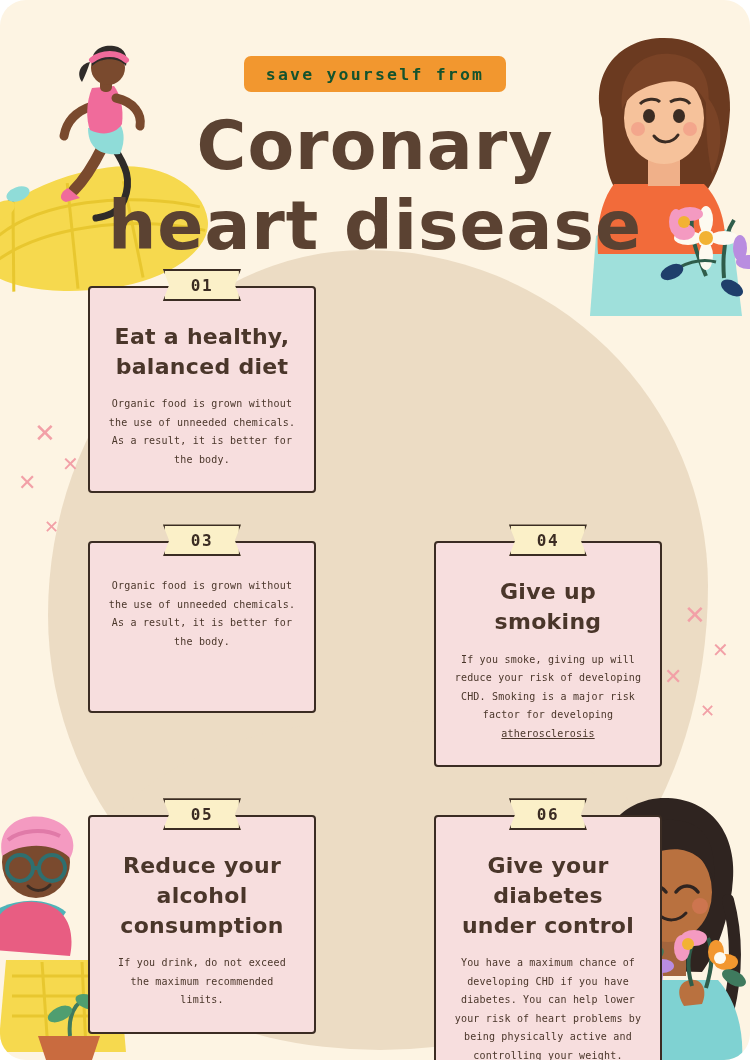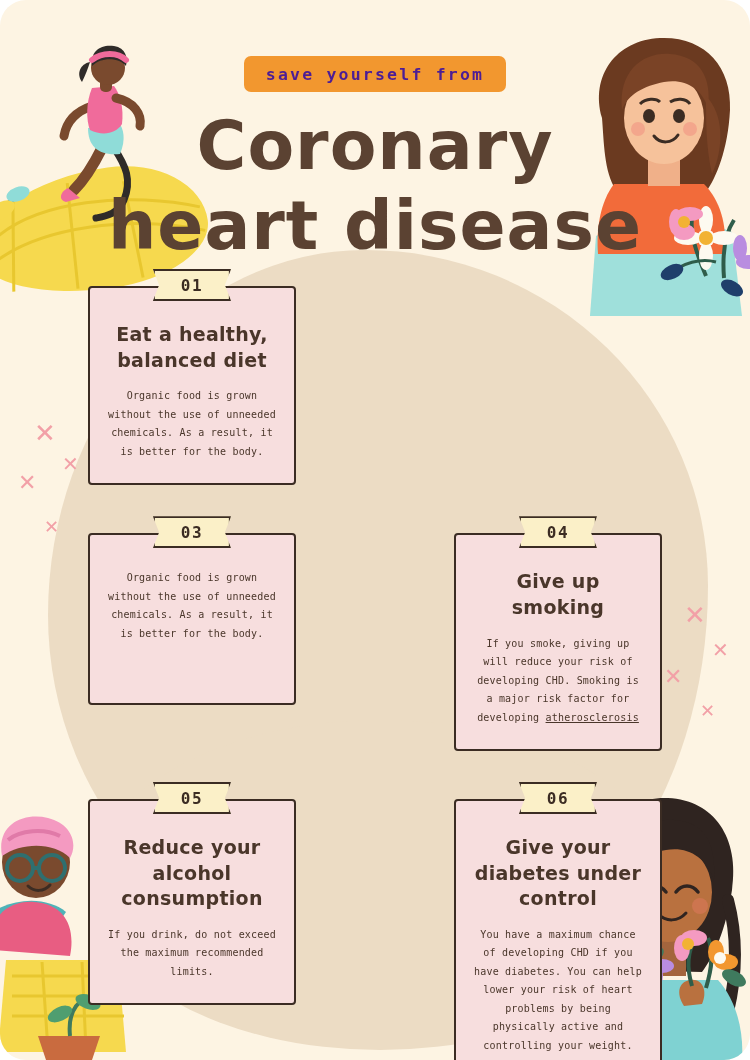--- a/index.html
+++ b/index.html
@@ -44,21 +44,21 @@
   
   .header {
     position: absolute;
     left: 0; right: 0; top: 56px;
     text-align: center;
     z-index: 6;
   }
   .kicker {
     display: inline-block;
     background: #f2972f;
-    color: #4c1d95;
+    color: #14532d;
     font-family: "DejaVu Sans Mono", monospace;
     font-weight: bold;
     font-size: 16.5px;
     letter-spacing: 2.2px;
     padding: 9px 22px 8px;
     border-radius: 7px;
   }
   .title {
     margin-top: 14px;
     color: #5b4232;
@@ -80,21 +80,21 @@
   }
   .row {
     display: flex;
     justify-content: space-between;
     margin-bottom: 48px;
   }
   .row:last-child { margin-bottom: 0; }
 
   .card-wrap {
     position: relative;
-    width: 208px;
+    width: 228px;
   }
   .card {
     background: #f7dede;
     border: 2px solid #3b2c23;
     border-radius: 4px;
     padding: 34px 18px 22px;
     min-height: 172px;
   }
   .card.tall { min-height: 182px; }
 
@@ -111,21 +111,21 @@
     font-size: 16px;
     letter-spacing: 1.5px;
     padding: 5px 26px 4px;
     z-index: 2;
     clip-path: polygon(0 0, 100% 0, 92% 50%, 100% 100%, 0 100%, 8% 50%);
   }
 
   .card-title {
     color: #4a362a;
     font-weight: bold;
-    font-size: 19px;
+    font-size: 22px;
     line-height: 1.35;
     text-align: center;
     margin: 0 0 14px;
     letter-spacing: 0.3px;
   }
   .card-body {
     color: #4a362a;
     font-family: "DejaVu Sans Mono", monospace;
     font-size: 10px;
     line-height: 1.85;

